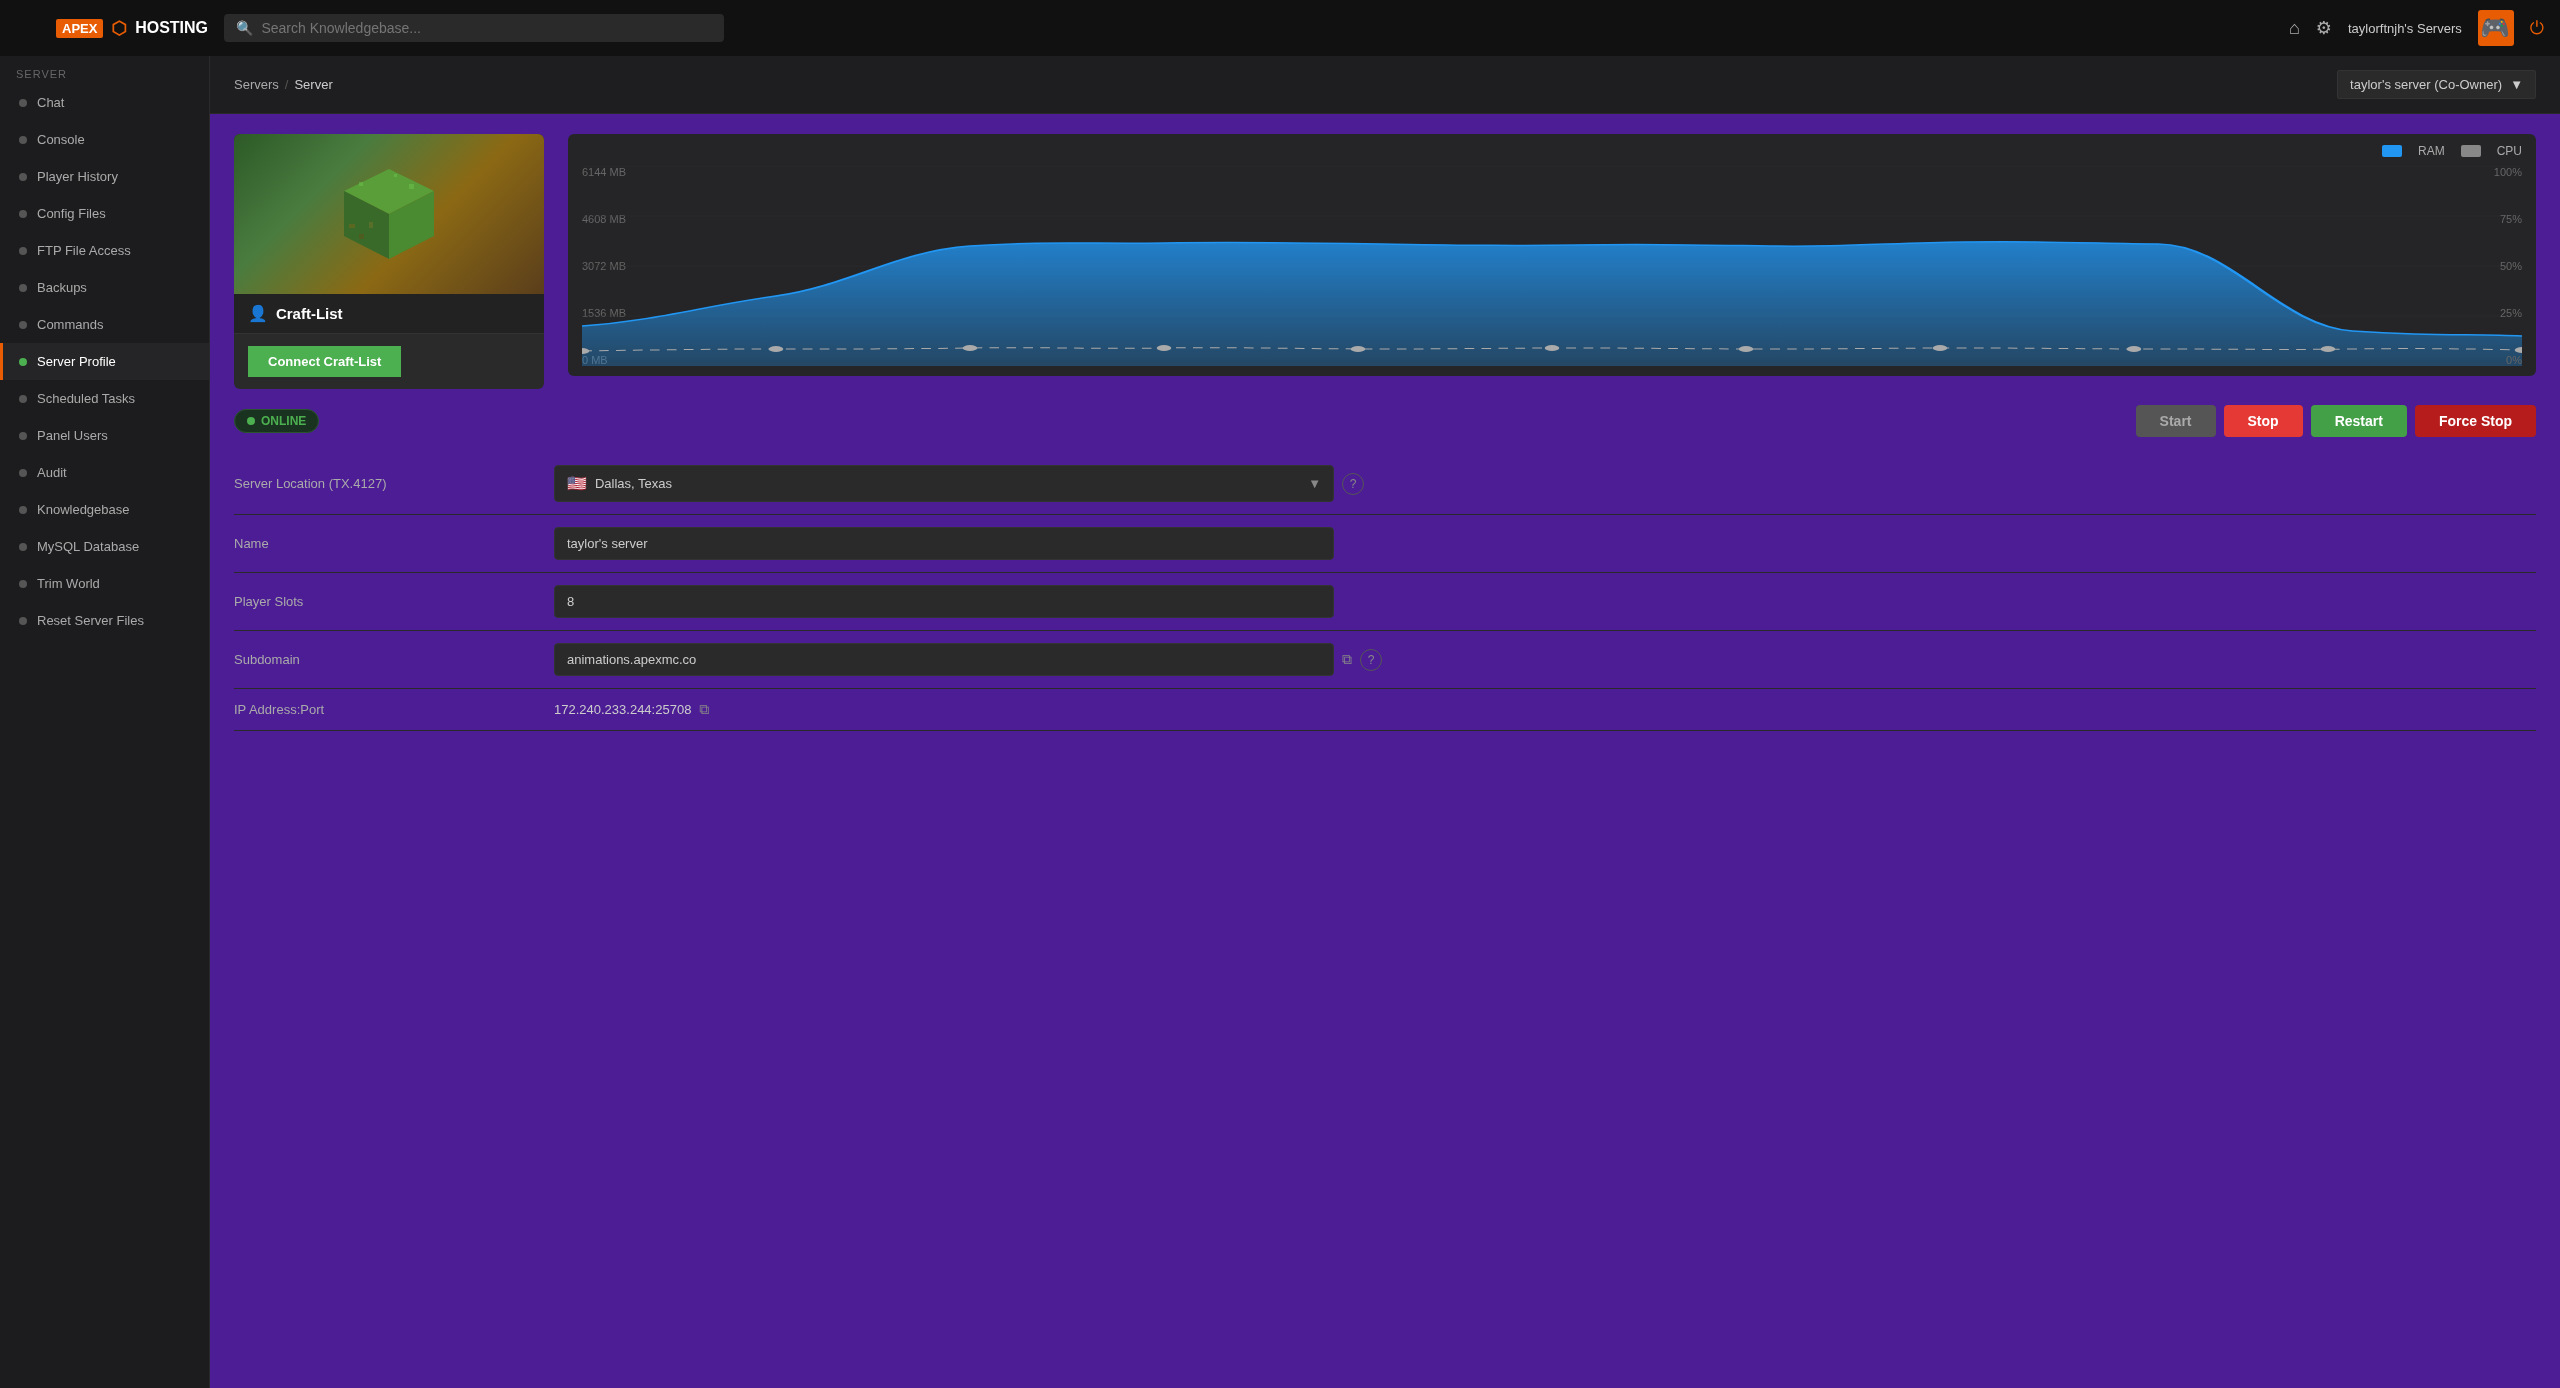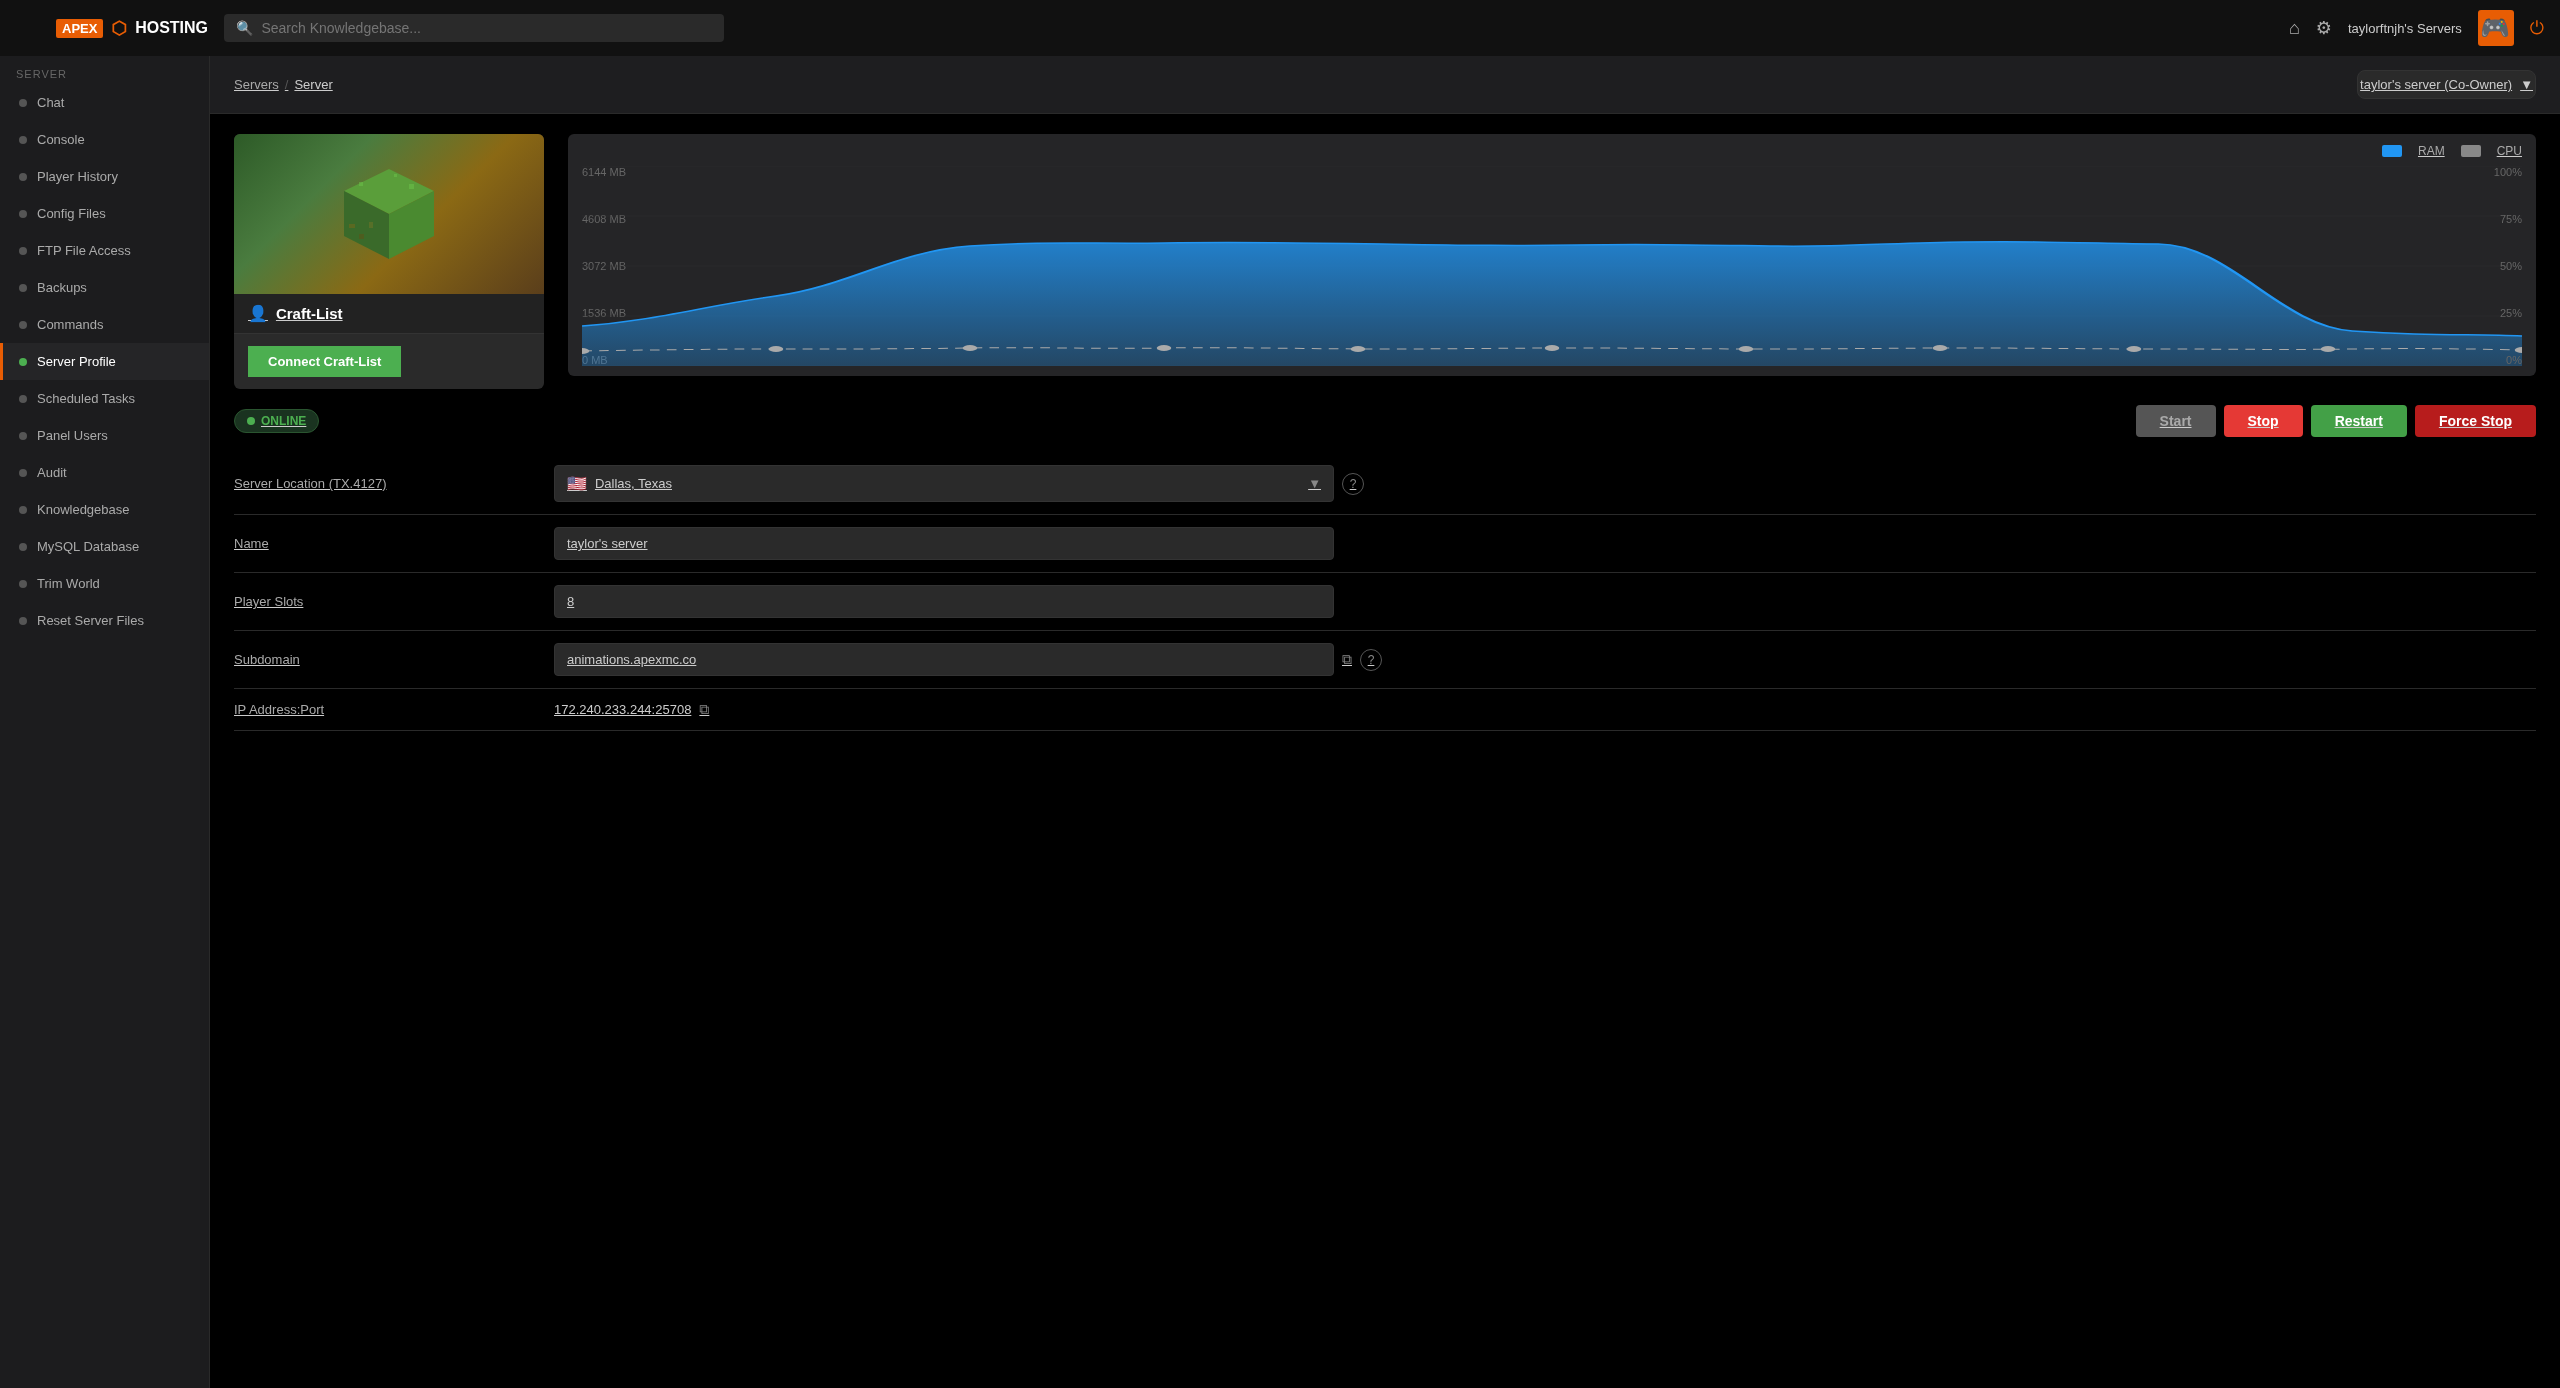--- a/index.html
+++ b/index.html
@@ -3,21 +3,21 @@
   <meta charset="utf-8">
   <style>
     * { box-sizing: border-box; margin: 0; padding: 0; }
     body { font-family: 'Segoe UI', Arial, sans-serif; background: #1a1a1a; color: #ccc; font-size: 14px; overflow: hidden; }
 
     
     .app { display: flex; flex-direction: column; height: 100vh; }
     .topbar { display: flex; align-items: center; background: #111; height: 56px; padding: 0 16px; gap: 16px; z-index: 10; }
     .main { display: flex; flex: 1; overflow: hidden; }
     .sidebar { width: 210px; background: #1c1c1e; display: flex; flex-direction: column; overflow-y: auto; border-right: 1px solid #2a2a2a; }
-    .content { flex: 1; background: #000000; overflow-y: auto; text-decoration: underline; }
+    .content { flex: 1; background: #4c1d95; overflow-y: auto; }
 
     
     .logo { display: flex; align-items: center; gap: 8px; color: #fff; font-weight: 700; font-size: 16px; min-width: 180px; padding-left: 40px; }
     .logo-box { background: #e85d04; color: #fff; font-weight: 900; padding: 2px 6px; font-size: 13px; border-radius: 2px; }
     .search-bar { display: flex; align-items: center; background: #2a2a2a; border-radius: 4px; padding: 6px 12px; gap: 8px; flex: 1; max-width: 500px; }
     .search-bar input { background: transparent; border: none; outline: none; color: #aaa; font-size: 14px; width: 100%; }
     .topbar-right { display: flex; align-items: center; gap: 16px; margin-left: auto; }
     .topbar-icon { color: #aaa; font-size: 18px; cursor: pointer; }
     .user-info { display: flex; align-items: center; gap: 8px; color: #ccc; font-size: 13px; }
     .avatar { width: 36px; height: 36px; background: #e85d04; border-radius: 3px; overflow: hidden; display: flex; align-items: center; justify-content: center; font-size: 18px; }
@@ -29,21 +29,21 @@
     .sidebar-item.active { border-left: 3px solid #e85d04; background: #252527; color: #fff; }
     .sidebar-dot { width: 8px; height: 8px; border-radius: 50%; background: #555; display: inline-block; flex-shrink: 0; }
     .sidebar-dot.online { background: #4caf50; }
 
     
     .content-inner { padding: 20px 24px; }
     .breadcrumb { display: flex; align-items: center; gap: 6px; color: #aaa; font-size: 13px; margin-bottom: 16px; }
     .breadcrumb a { color: #aaa; text-decoration: none; }
     .breadcrumb-sep { color: #555; }
     .breadcrumb-current { color: #ccc; }
-    .server-selector { margin-left: auto; display: flex; align-items: center; gap: 8px; background: #2a2a2a; border: 1px solid #333; border-radius: 8px; padding: 6px 2px; color: #ccc; font-size: 13px; cursor: pointer; }
+    .server-selector { margin-left: auto; display: flex; align-items: center; gap: 8px; background: #2a2a2a; border: 1px solid #333; border-radius: 2px; padding: 6px 12px; color: #ccc; font-size: 13px; cursor: pointer; }
 
     
     .server-card { background: #2a2a2a; border-radius: 6px; overflow: hidden; width: 310px; flex-shrink: 0; }
     .server-card-image { width: 100%; height: 160px; background: linear-gradient(135deg, #2d5a27 0%, #4a7c3f 30%, #8b6914 60%, #5a3e1b 100%); display: flex; align-items: center; justify-content: center; position: relative; }
     .server-card-craftlist { display: flex; align-items: center; gap: 8px; padding: 10px 14px; background: #222; border-bottom: 1px solid #333; }
     .craftlist-icon { color: #4caf50; font-size: 16px; }
     .craftlist-name { color: #fff; font-weight: 600; font-size: 15px; }
     .connect-btn { margin: 12px 14px; background: #4caf50; color: #fff; border: none; padding: 8px 20px; border-radius: 0; cursor: pointer; font-size: 13px; font-weight: 600; }
     .server-title { font-size: 22px; color: #fff; font-weight: 600; margin-bottom: 6px; }
 

